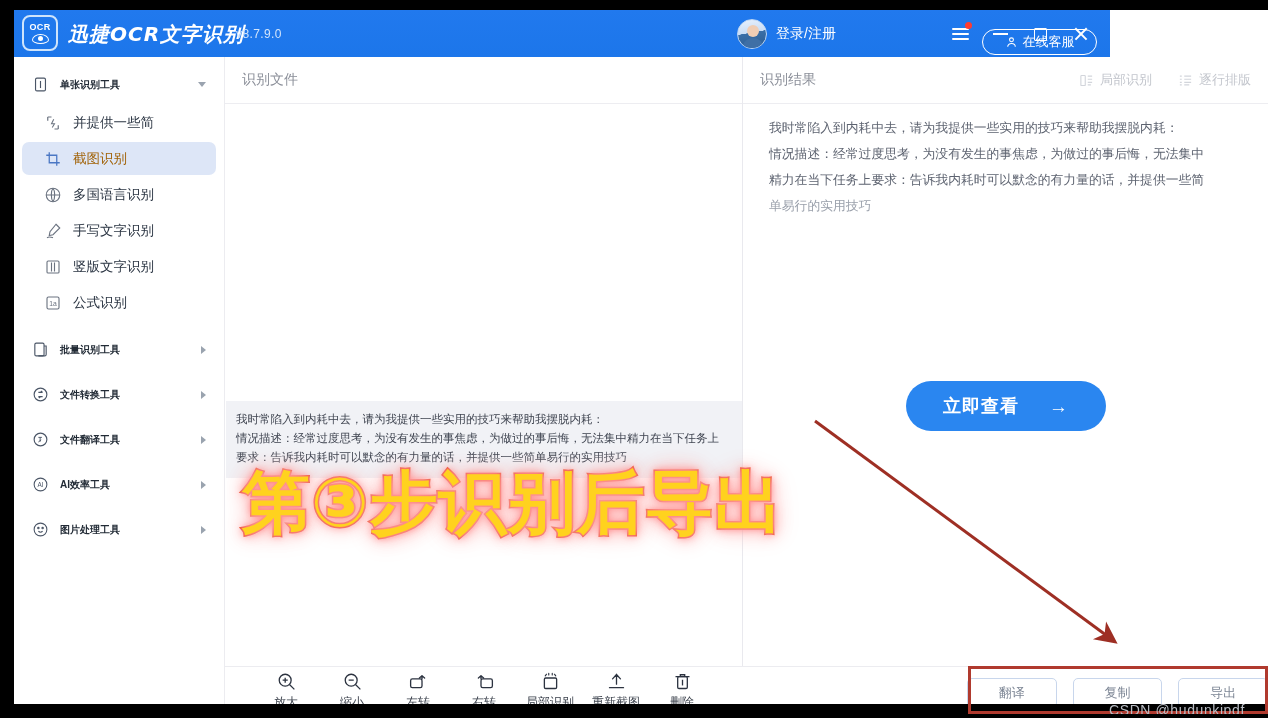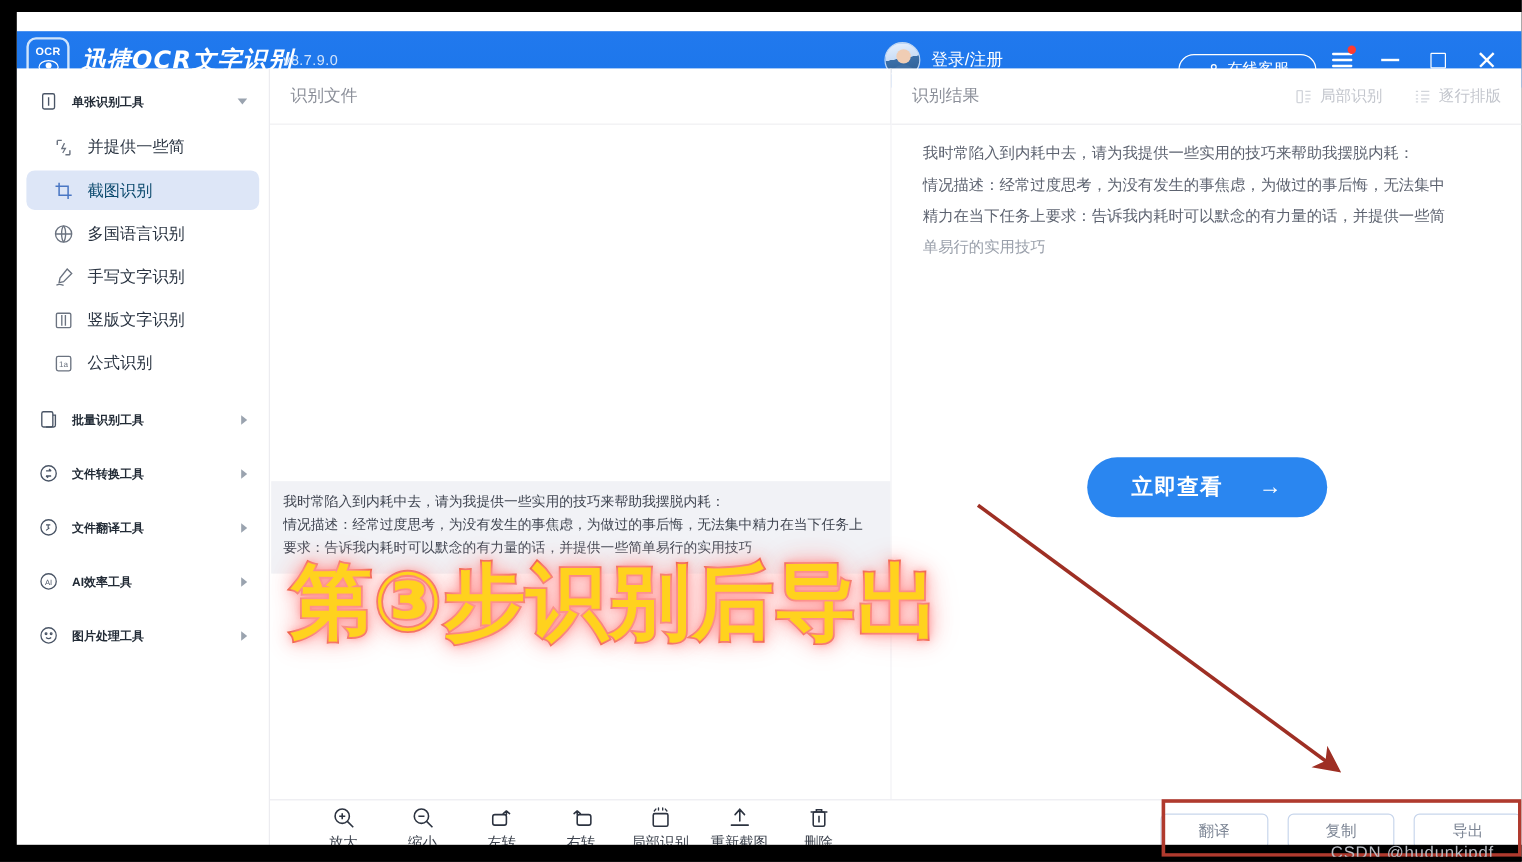--- a/index.html
+++ b/index.html
@@ -12,21 +12,21 @@
   #app {
     position: absolute;
     left: 14px; top: 10px;
     width: 1254px; height: 704px;
     background: #ffffff;
     overflow: hidden;
   }
 
   
   .titlebar {
-    position: absolute; left: 0; top: 16px; width: 1254px; height: 47px;
+    position: absolute; left: 0; top: 0; width: 1096px; height: 47px;
     background: #1b78ed;
     background: linear-gradient(180deg, #2179ee 0%, #1c76ea 100%);
   }
   .logo-box {
     position: absolute; left: 8px; top: 5px; width: 36px; height: 36px;
     border: 2px solid #cfe4fb; border-radius: 8px;
     display: flex; flex-direction: column; align-items: center; justify-content: center;
     line-height: 1;
   }
   .logo-ocr { font-size: 9px; font-weight: 700; color: #ffffff; letter-spacing: .3px; }
@@ -117,21 +117,21 @@
     margin-left: auto;
     width: 0; height: 0; border-top: 4.5px solid transparent; border-bottom: 4.5px solid transparent;
     border-left: 5px solid #9aa3af;
   }
   .nav-item {
     height: 33px; margin: 3px 8px; padding: 0 10px 0 22px;
     display: flex; align-items: center; gap: 11px; cursor: pointer; border-radius: 7px;
   }
   .nav-item .label { font-size: 13.5px; color: #2a3442; }
   .nav-item.selected { background: #dde6f7; }
-  .nav-item.selected .label { color: #0c4a6e; }
+  .nav-item.selected .label { color: #a16207; }
   .nav-icon { width: 18px; height: 18px; flex: 0 0 18px; display:block; }
   .nav-group-head .nav-icon { width: 17px; height: 17px; flex: 0 0 17px; }
 
   
   .panel-left {
     position: absolute; left: 211px; top: 47px; width: 518px; height: 657px;
     background: #ffffff; border-right: 1px solid #e9e9ee;
   }
   .panel-right {
     position: absolute; left: 729px; top: 47px; width: 525px; height: 657px;

